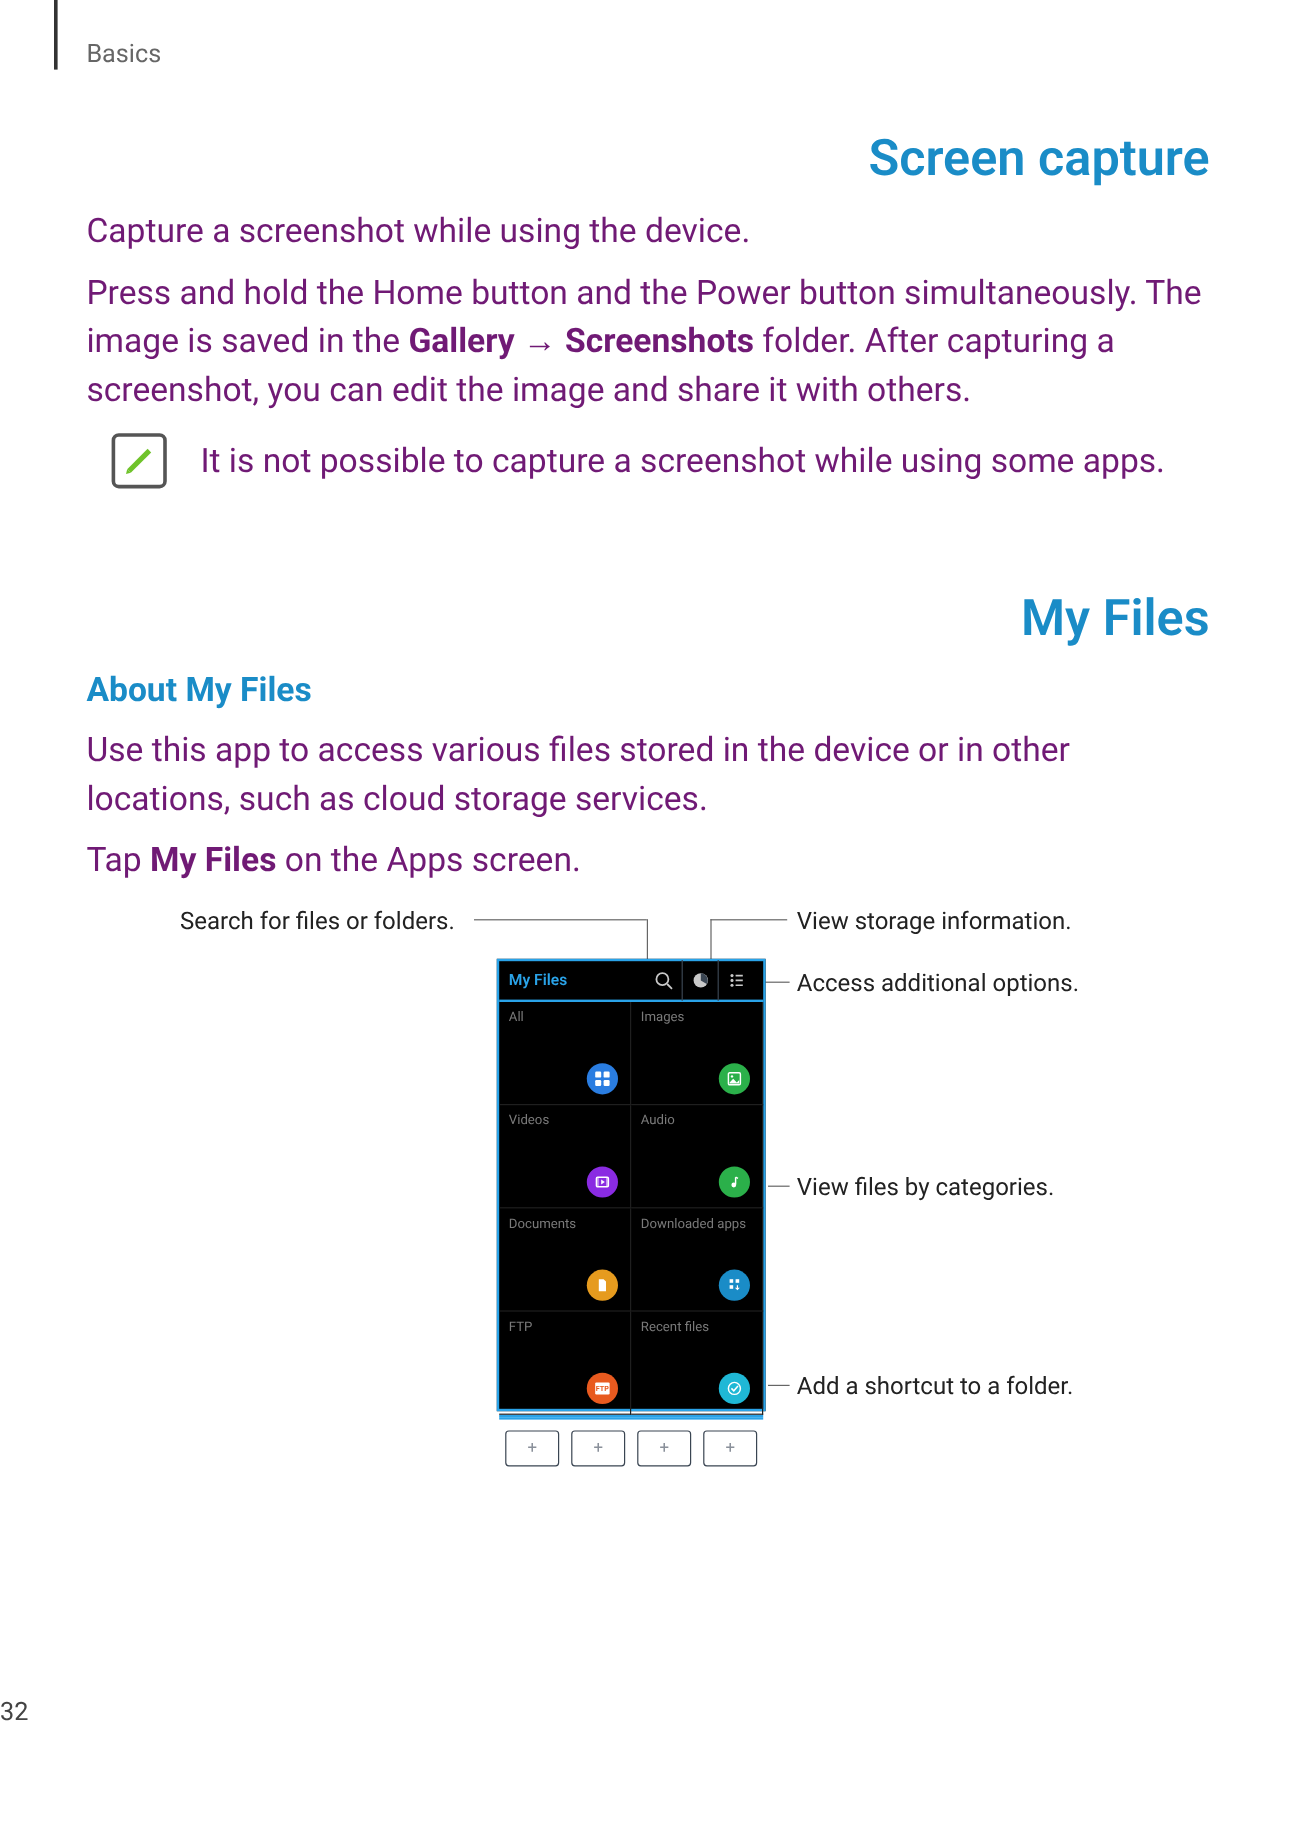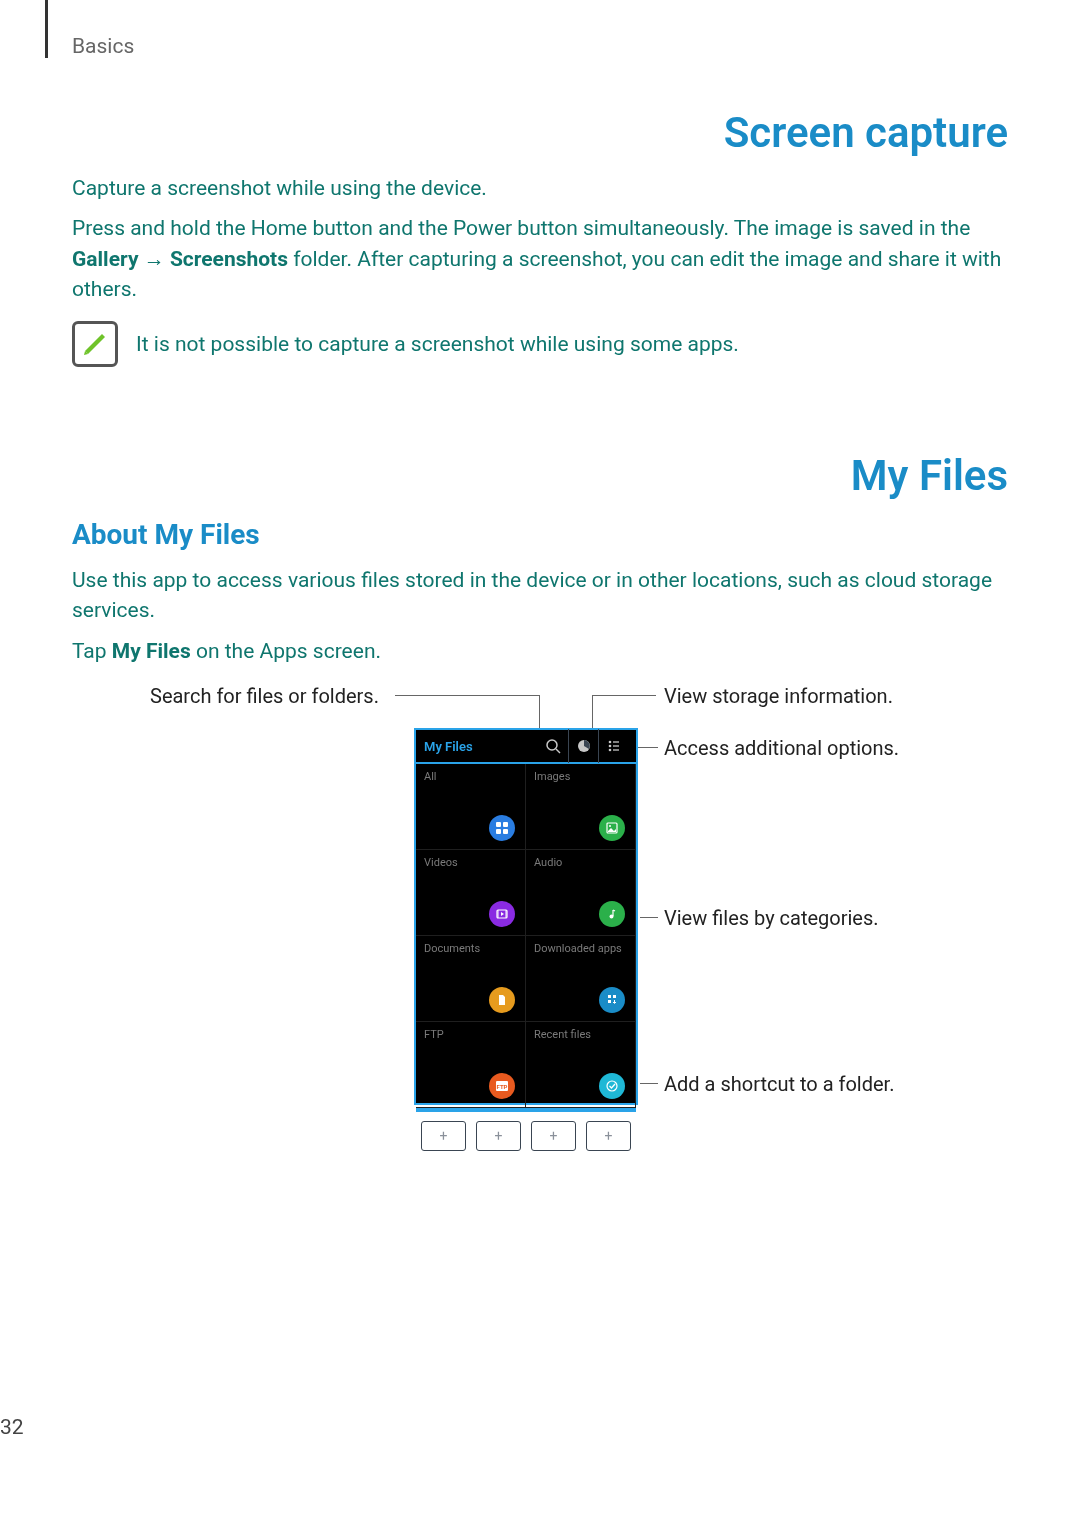--- a/index.html
+++ b/index.html
@@ -45,34 +45,35 @@
       text-align: right;
     }
     h2 {
       font-size: 28px;
       font-weight: 700;
       color: #1a8cc7;
       margin-top: 18px;
       margin-bottom: 14px;
     }
     p {
-      font-size: 21px;
+      font-size: 28px;
       line-height: 1.45;
-      color: #0f766e;
+      color: #701a75;
       margin-bottom: 10px;
     }
     .bold {
       font-weight: 700;
     }
     .note {
       display: flex;
       align-items: center;
-      gap: 18px;
+      gap: 28px;
       margin-top: 16px;
       margin-bottom: 36px;
+      margin-left: 21px;
     }
     .note-icon {
       width: 46px;
       height: 46px;
       border: 3px solid #555;
       border-radius: 6px;
       display: flex;
       align-items: center;
       justify-content: center;
       flex-shrink: 0;

